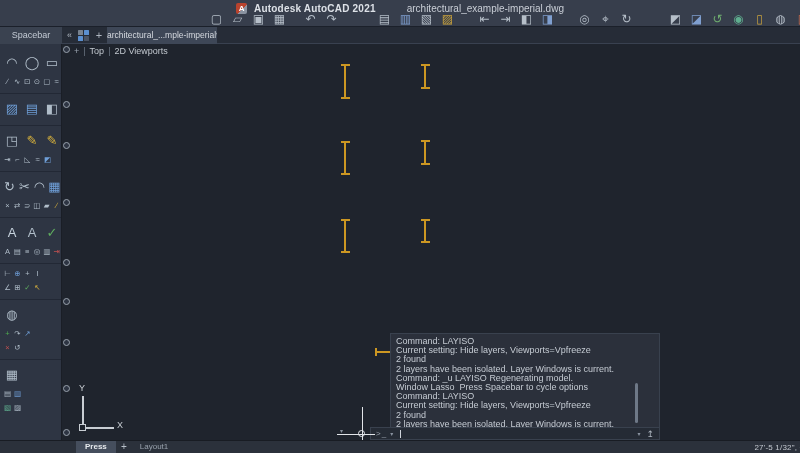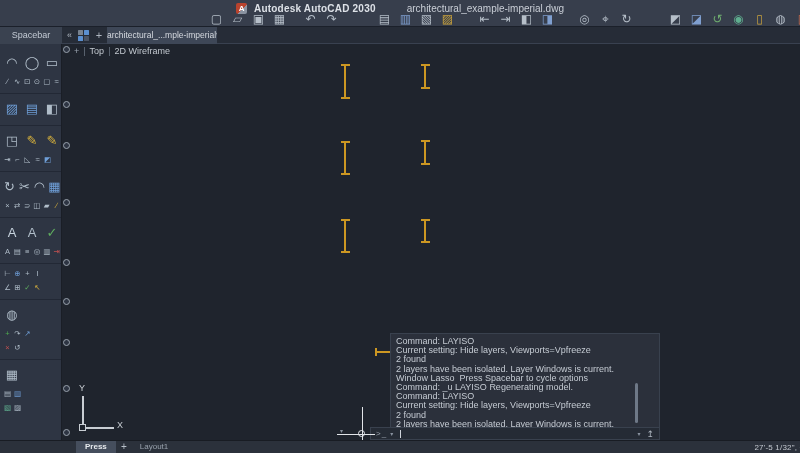--- a/index.html
+++ b/index.html
@@ -110,21 +110,21 @@
   .layout-tab { color:#99a2ad; font-size:8px; padding:0 8px; line-height:12px; }
   .sb-flex { flex:1; }
   .coords { color:#c3c8cf; font-size:8px; white-space:nowrap; margin-right:-6px; letter-spacing:.2px; }
 </style>
 </head>
 <body>
 
 <div class="titlebar">
   <div class="title-line">
     <span class="app-icon">A</span>
-    <span class="app-title">Autodesk AutoCAD 2030</span>
+    <span class="app-title">Autodesk AutoCAD 2021</span>
     <span class="doc-title">architectural_example-imperial.dwg</span>
   </div>
   <div class="qat" id="qat">
       <div class="qat-group">
         <span class="qat-icon">▢</span>
         <span class="qat-icon">▱</span>
         <span class="qat-icon">▣</span>
         <span class="qat-icon">▦</span>
       </div>
       <div class="qat-group">
@@ -287,21 +287,21 @@
   </div>
 
 <div class="canvas"></div>
 
 <div class="overlay" id="overlay">
   <div class="vp-label">
     <span class="vp-plus">+</span>
     <span class="vp-sep">|</span>
     <span>Top</span>
     <span class="vp-sep">|</span>
-    <span>2D Wireframe</span>
+    <span>2D Viewports</span>
   </div>
   <div class="stray">
     <div class="tick"></div>
       <div class="hline"></div>
   </div>
   <div class="ucs-vline"></div>
   <div class="ucs-hline"></div>
   <div class="ucs-box"></div>
   <div class="ucs-x">X</div>
   <div class="ucs-y">Y</div>
@@ -345,22 +345,22 @@
       <div class="cap b" style="background: rgb(204, 151, 34);"></div>
     </div>
   </div>
 
 <div class="cmd-panel">
   <div class="cmd-history" id="cmd-history">
       <div class="cmd-line">Command: LAYISO</div>
       <div class="cmd-line">Current setting: Hide layers, Viewports=Vpfreeze</div>
       <div class="cmd-line">2 found</div>
       <div class="cmd-line">2 layers have been isolated. Layer Windows is current.</div>
+      <div class="cmd-line">Command: _u LAYISO Regenerating model.</div>
       <div class="cmd-line">Window Lasso  Press Spacebar to cycle options</div>
-      <div class="cmd-line">Command: _u LAYISO Regenerating model.</div>
       <div class="cmd-line">Command: LAYISO</div>
       <div class="cmd-line">Current setting: Hide layers, Viewports=Vpfreeze</div>
       <div class="cmd-line">2 found</div>
       <div class="cmd-line">2 layers have been isolated. Layer Windows is current.</div>
     </div>
   <div class="cmd-scroll"></div>
   <div class="cmd-input-row">
     <span class="cmd-prompt">&gt;_</span>
     <span class="cmd-caret">▾</span>
     <span class="cmd-cursor"></span>

